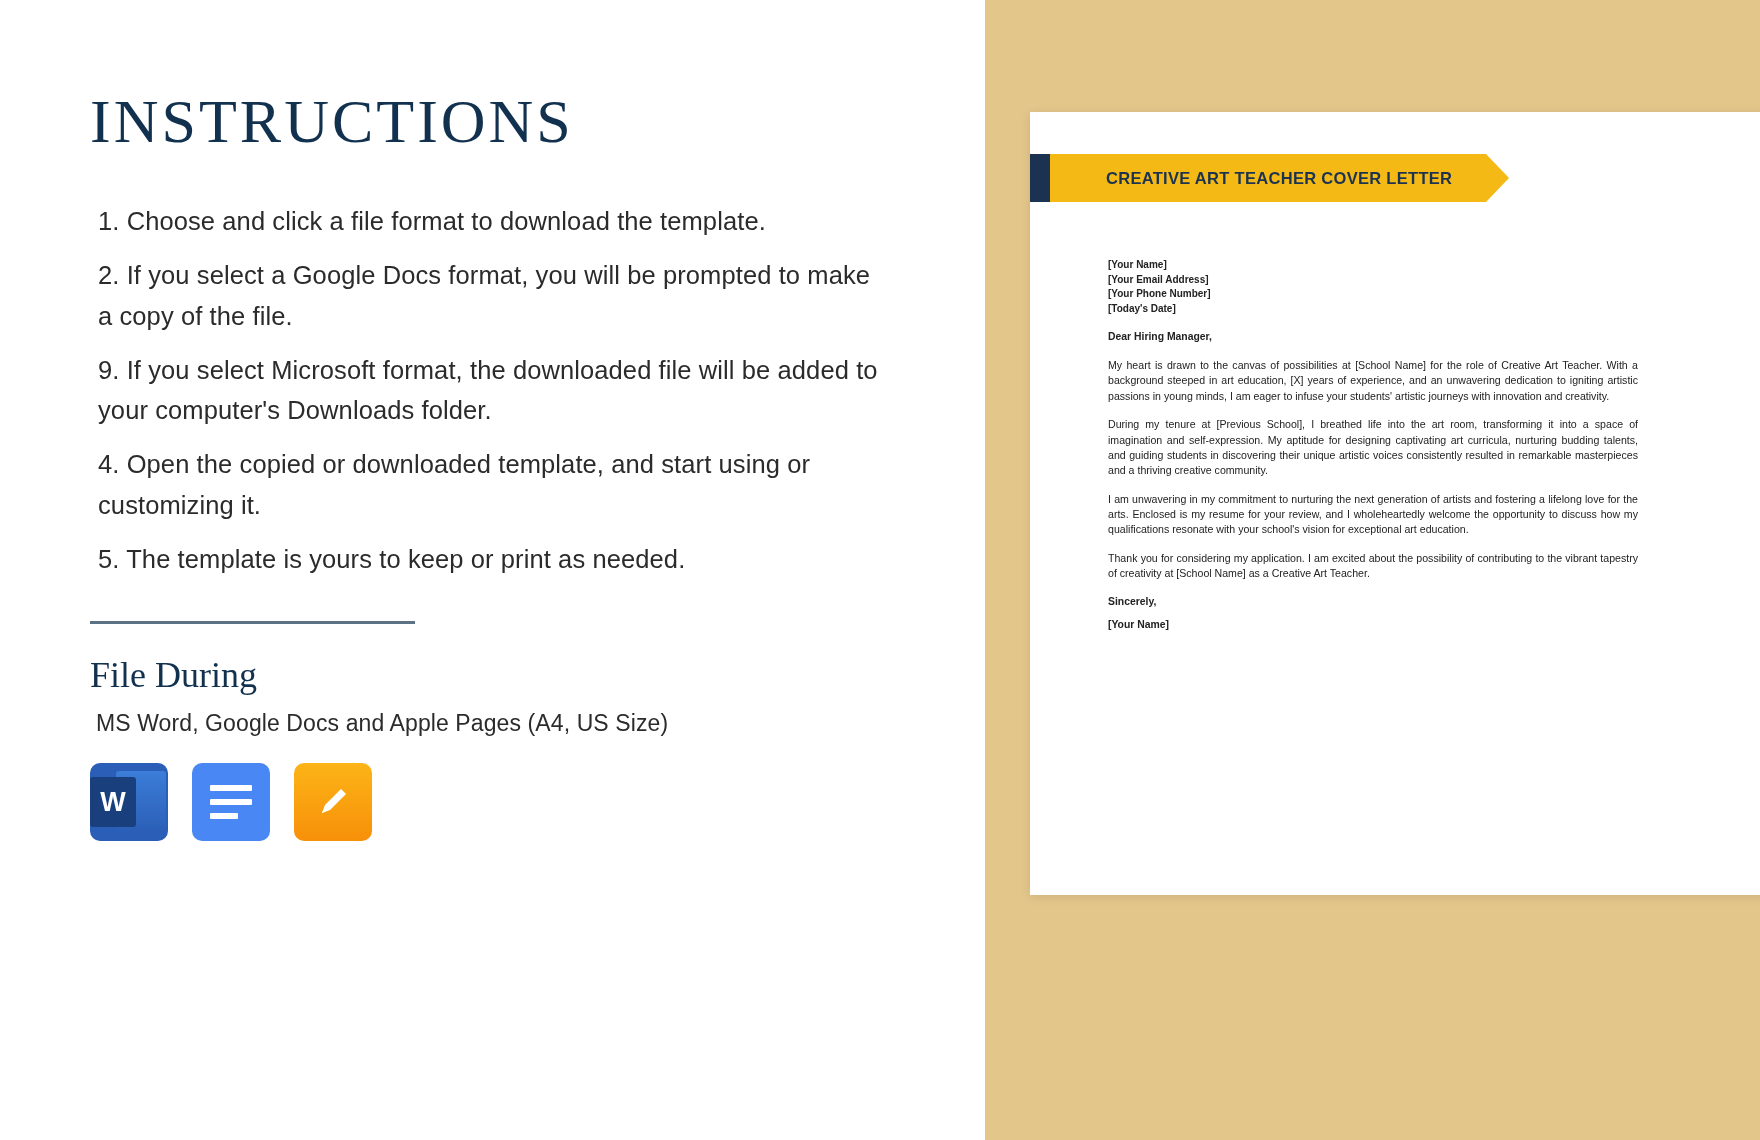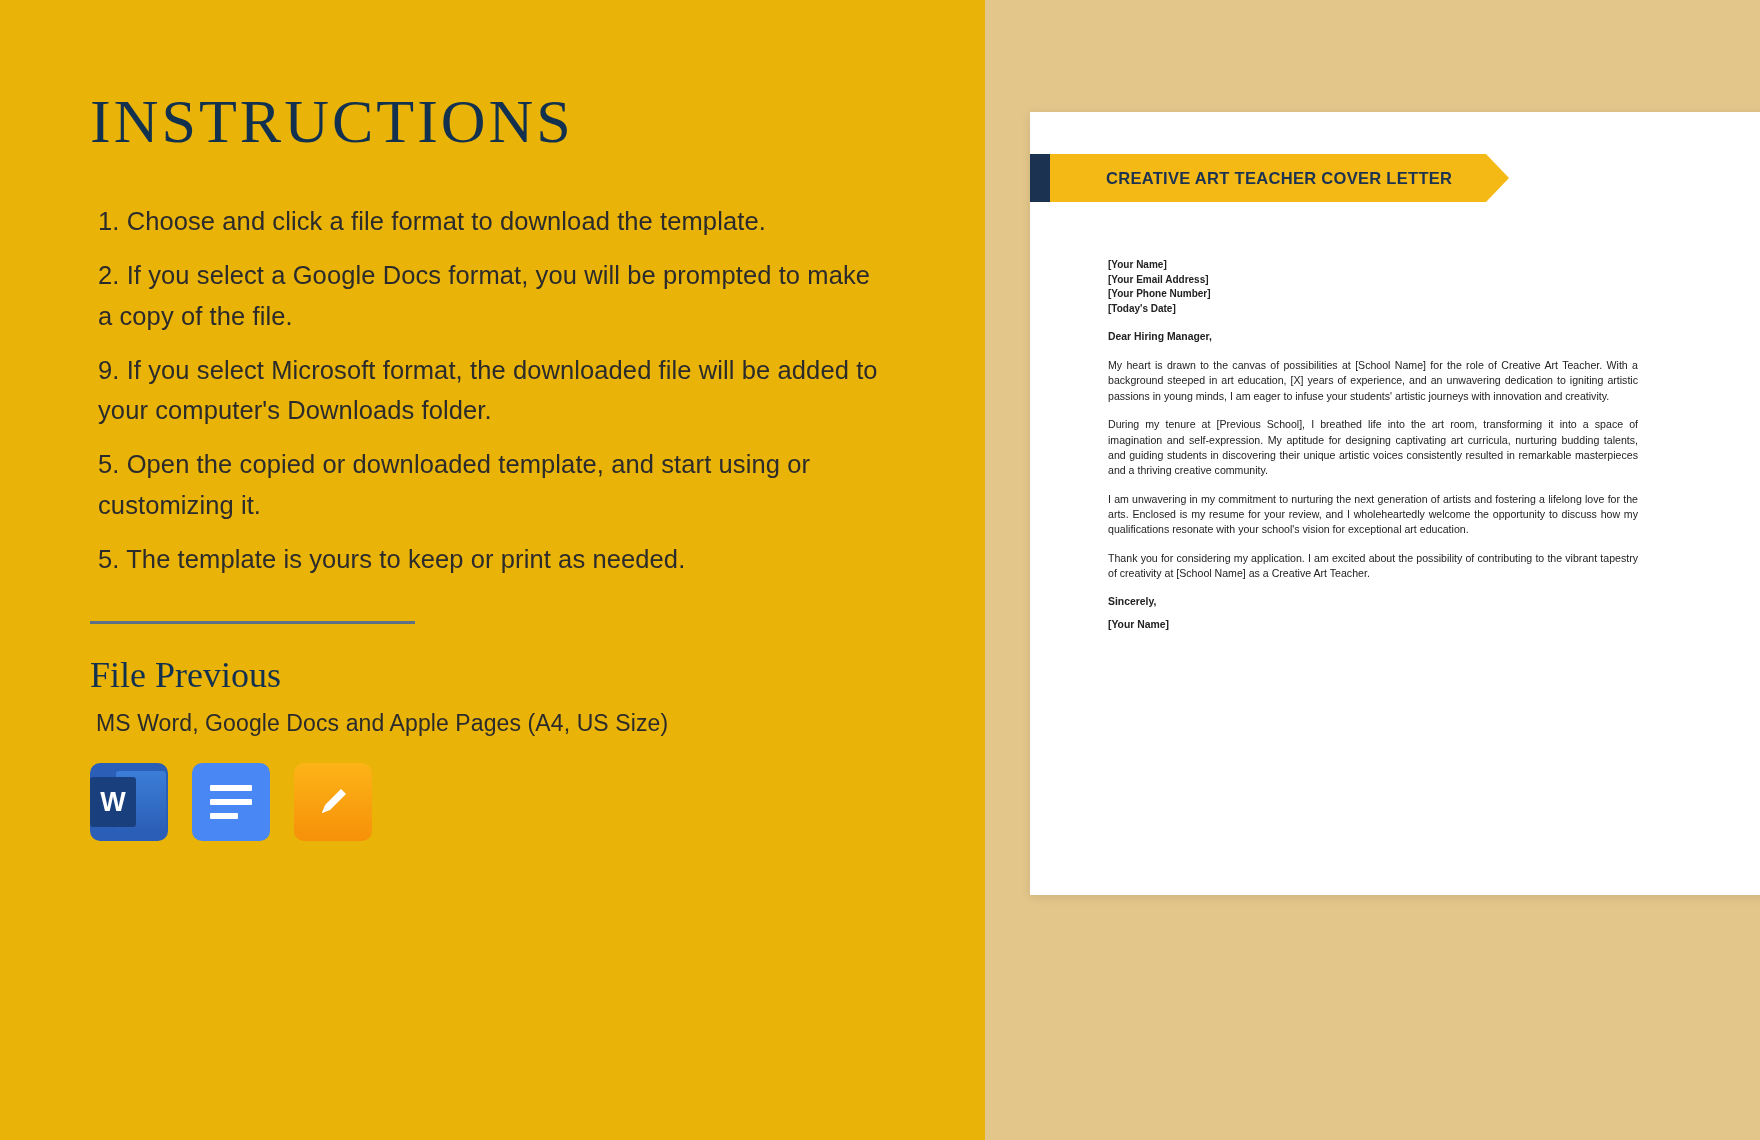--- a/index.html
+++ b/index.html
@@ -16,21 +16,21 @@
   .page {
     position: relative;
     width: 1760px;
     height: 1140px;
     display: flex;
   }
   
   .left-panel {
     width: 985px;
     height: 1140px;
-    background: #eab308;
+    background: #ffffff;
     box-sizing: border-box;
     padding: 86px 0 0 90px;
     position: relative;
   }
   .instructions-title {
     font-family: "Liberation Serif", serif;
     font-size: 62px;
     letter-spacing: 3px;
     color: #12314f;
     margin: 0 0 44px 0;
@@ -218,27 +218,27 @@
 
 <div class="page">
 
   <div class="left-panel">
     <h1 class="instructions-title">INSTRUCTIONS</h1>
 
     <ul class="steps">
       <li>1. Choose and click a file format to download the template.</li>
       <li>2. If you select a Google Docs format, you will be prompted to make a copy of the file.</li>
       <li>9. If you select Microsoft format, the downloaded file will be added to your computer's Downloads folder.</li>
-      <li>5. Open the copied or downloaded template, and start using or customizing it.</li>
+      <li>4. Open the copied or downloaded template, and start using or customizing it.</li>
       <li>5. The template is yours to keep or print as needed.</li>
     </ul>
 
     <div class="divider"></div>
 
-    <h2 class="file-formats-title">File Previous</h2>
+    <h2 class="file-formats-title">File During</h2>
     <div class="file-formats-sub">MS Word, Google Docs and Apple Pages (A4, US Size)</div>
 
     <div class="icon-row">
 
       <div class="app-icon word-icon">
         <div class="doc-blue"></div>
         <div class="w-letter">W</div>
       </div>
 
       <div class="app-icon gdocs-icon">

